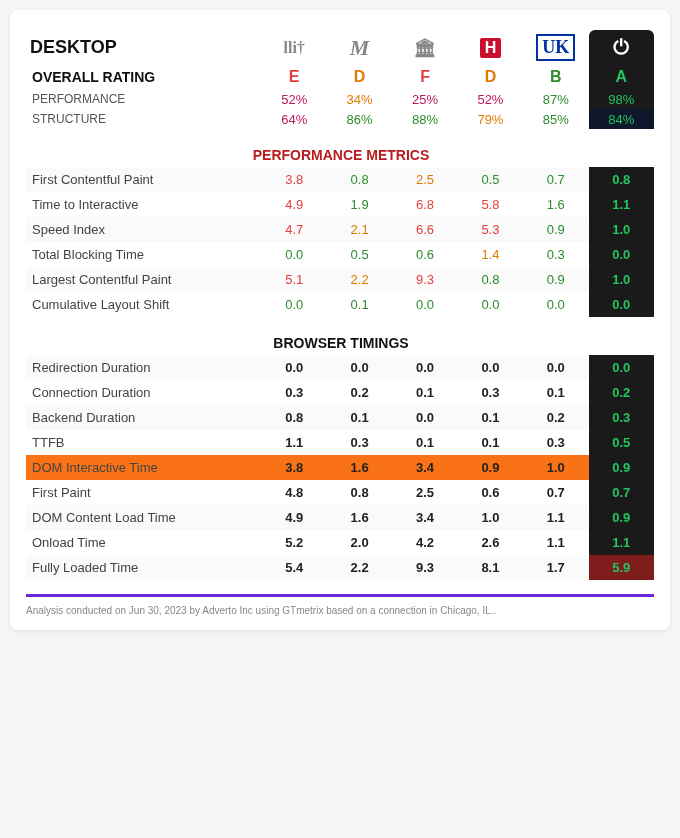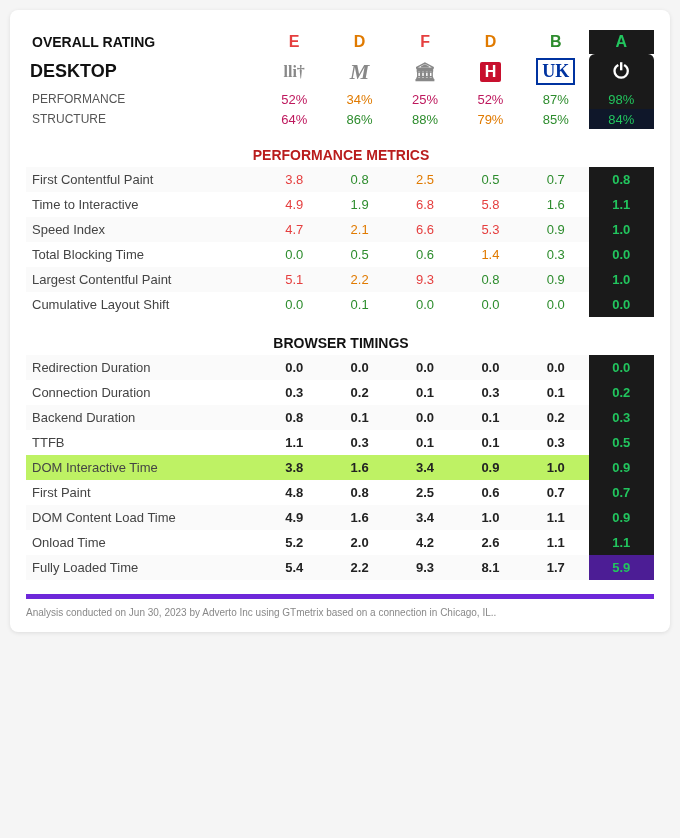--- a/index.html
+++ b/index.html
@@ -65,82 +65,82 @@
     .val-red { color: #e53e3e; }
     .val-orange { color: #e07a00; }
     .val-green { color: #2d8c2d; }
     .val-dark-green { color: #22c55e; }
     .val-black { color: #222; font-weight: bold; }
     .footer-note {
       font-size: 10px;
       color: #888;
       margin-top: 14px;
       padding-top: 8px;
-      border-top: 5px solid #6d28d9;
+      border-top: 3px solid #6d28d9;
     }
     .logo-mit { font-family: serif; font-weight: bold; font-size: 16px; color: #888; }
     .logo-m { font-style: italic; font-size: 22px; color: #888; font-family: Georgia, serif; }
     .logo-yale { color: #888; font-size: 18px; }
     .logo-h { background: #c8102e; color: white; font-weight: bold; font-size: 16px; padding: 1px 5px; border-radius: 2px; }
     .logo-uk { color: #0033a0; font-weight: bold; font-size: 18px; font-family: serif; border: 2px solid #0033a0; padding: 1px 4px; }
   </style>
 </head>
 <body>
 
 <div class="card">
   <table>
     <thead>
       <tr>
+        <th class="label-col" style="width:36%">
+          <span class="desktop-title">DESKTOP</span>
+        </th>
+
+        <th style="width:10%; padding:4px 2px;">
+          <div class="site-logo">
+            <span class="logo-mit">lli†</span>
+          </div>
+        </th>
+
+        <th style="width:10%; padding:4px 2px;">
+          <div class="site-logo">
+            <span class="logo-m">M</span>
+          </div>
+        </th>
+
+        <th style="width:10%; padding:4px 2px;">
+          <div class="site-logo">
+            <span class="logo-yale">🏛</span>
+          </div>
+        </th>
+
+        <th style="width:10%; padding:4px 2px;">
+          <div class="site-logo">
+            <span class="logo-h">H</span>
+          </div>
+        </th>
+
+        <th style="width:10%; padding:4px 2px;">
+          <div class="site-logo">
+            <span class="logo-uk">UK</span>
+          </div>
+        </th>
+
+        <th style="width:10%; padding:4px 2px; background:#1a1a1a; border-radius:6px 6px 0 0;">
+          <div class="site-logo" style="color:#fff; font-size:20px;">⏻</div>
+        </th>
+      </tr>
+
+      <tr>
         <td class="label-col" style="font-weight:bold; font-size:14px; color:#111; padding:4px 6px;">OVERALL RATING</td>
         <td style="text-align:center; font-weight:bold; font-size:16px;" class="grade-E">E</td>
         <td style="text-align:center; font-weight:bold; font-size:16px;" class="grade-D">D</td>
         <td style="text-align:center; font-weight:bold; font-size:16px;" class="grade-E">F</td>
         <td style="text-align:center; font-weight:bold; font-size:16px;" class="grade-D">D</td>
         <td style="text-align:center; font-weight:bold; font-size:16px;" class="grade-B">B</td>
         <td style="text-align:center; font-weight:bold; font-size:16px; background:#1a1a1a;" class="grade-A">A</td>
-      </tr>
-
-      <tr>
-        <th class="label-col" style="width:36%">
-          <span class="desktop-title">DESKTOP</span>
-        </th>
-
-        <th style="width:10%; padding:4px 2px;">
-          <div class="site-logo">
-            <span class="logo-mit">lli†</span>
-          </div>
-        </th>
-
-        <th style="width:10%; padding:4px 2px;">
-          <div class="site-logo">
-            <span class="logo-m">M</span>
-          </div>
-        </th>
-
-        <th style="width:10%; padding:4px 2px;">
-          <div class="site-logo">
-            <span class="logo-yale">🏛</span>
-          </div>
-        </th>
-
-        <th style="width:10%; padding:4px 2px;">
-          <div class="site-logo">
-            <span class="logo-h">H</span>
-          </div>
-        </th>
-
-        <th style="width:10%; padding:4px 2px;">
-          <div class="site-logo">
-            <span class="logo-uk">UK</span>
-          </div>
-        </th>
-
-        <th style="width:10%; padding:4px 2px; background:#1a1a1a; border-radius:6px 6px 0 0;">
-          <div class="site-logo" style="color:#fff; font-size:20px;">⏻</div>
-        </th>
       </tr>
 
       <tr>
         <td class="label-col" style="font-size:12px; color:#555; padding:3px 6px;">PERFORMANCE</td>
         <td style="text-align:center; font-size:13px;" class="pct-red">52%</td>
         <td style="text-align:center; font-size:13px;" class="pct-orange">34%</td>
         <td style="text-align:center; font-size:13px;" class="pct-red">25%</td>
         <td style="text-align:center; font-size:13px;" class="pct-red">52%</td>
         <td style="text-align:center; font-size:13px;" class="pct-green">87%</td>
         <td style="text-align:center; font-size:13px; background:#1a1a1a;" class="pct-bright">98%</td>
@@ -246,21 +246,21 @@
         </tr>
         <tr>
           <td class="label-col">TTFB</td>
           <td class="val-black" style="text-align: center; font-size: 13px;">1.1</td>
           <td class="val-black" style="text-align: center; font-size: 13px;">0.3</td>
           <td class="val-black" style="text-align: center; font-size: 13px;">0.1</td>
           <td class="val-black" style="text-align: center; font-size: 13px;">0.1</td>
           <td class="val-black" style="text-align: center; font-size: 13px;">0.3</td>
           <td class="val-dark-green" style="text-align: center; font-size: 13px; background: rgb(26, 26, 26); font-weight: bold;">0.5</td>
         </tr>
-        <tr style="background: #bef264;">
+        <tr style="background: #f97316;">
           <td class="label-col">DOM Interactive Time</td>
           <td class="val-black" style="text-align: center; font-size: 13px;">3.8</td>
           <td class="val-black" style="text-align: center; font-size: 13px;">1.6</td>
           <td class="val-black" style="text-align: center; font-size: 13px;">3.4</td>
           <td class="val-black" style="text-align: center; font-size: 13px;">0.9</td>
           <td class="val-black" style="text-align: center; font-size: 13px;">1.0</td>
           <td class="val-dark-green" style="text-align: center; font-size: 13px; background: rgb(26, 26, 26); font-weight: bold;">0.9</td>
         </tr>
         <tr>
           <td class="label-col">First Paint</td>
@@ -289,18 +289,18 @@
           <td class="val-black" style="text-align: center; font-size: 13px;">1.1</td>
           <td class="val-dark-green" style="text-align: center; font-size: 13px; background: rgb(26, 26, 26); font-weight: bold;">1.1</td>
         </tr>
         <tr style="background: rgb(250, 250, 250);">
           <td class="label-col">Fully Loaded Time</td>
           <td class="val-black" style="text-align: center; font-size: 13px;">5.4</td>
           <td class="val-black" style="text-align: center; font-size: 13px;">2.2</td>
           <td class="val-black" style="text-align: center; font-size: 13px;">9.3</td>
           <td class="val-black" style="text-align: center; font-size: 13px;">8.1</td>
           <td class="val-black" style="text-align: center; font-size: 13px;">1.7</td>
-          <td class="val-dark-green" style="text-align: center; font-size: 13px; background: #4c1d95; font-weight: bold;">5.9</td>
+          <td class="val-dark-green" style="text-align: center; font-size: 13px; background: #7f1d1d; font-weight: bold;">5.9</td>
         </tr>
       </tbody>
   </table>
   <div class="footer-note">Analysis conducted on Jun 30, 2023 by Adverto Inc using GTmetrix based on a connection in Chicago, IL..</div>
 </div>
 
 </body></html>

